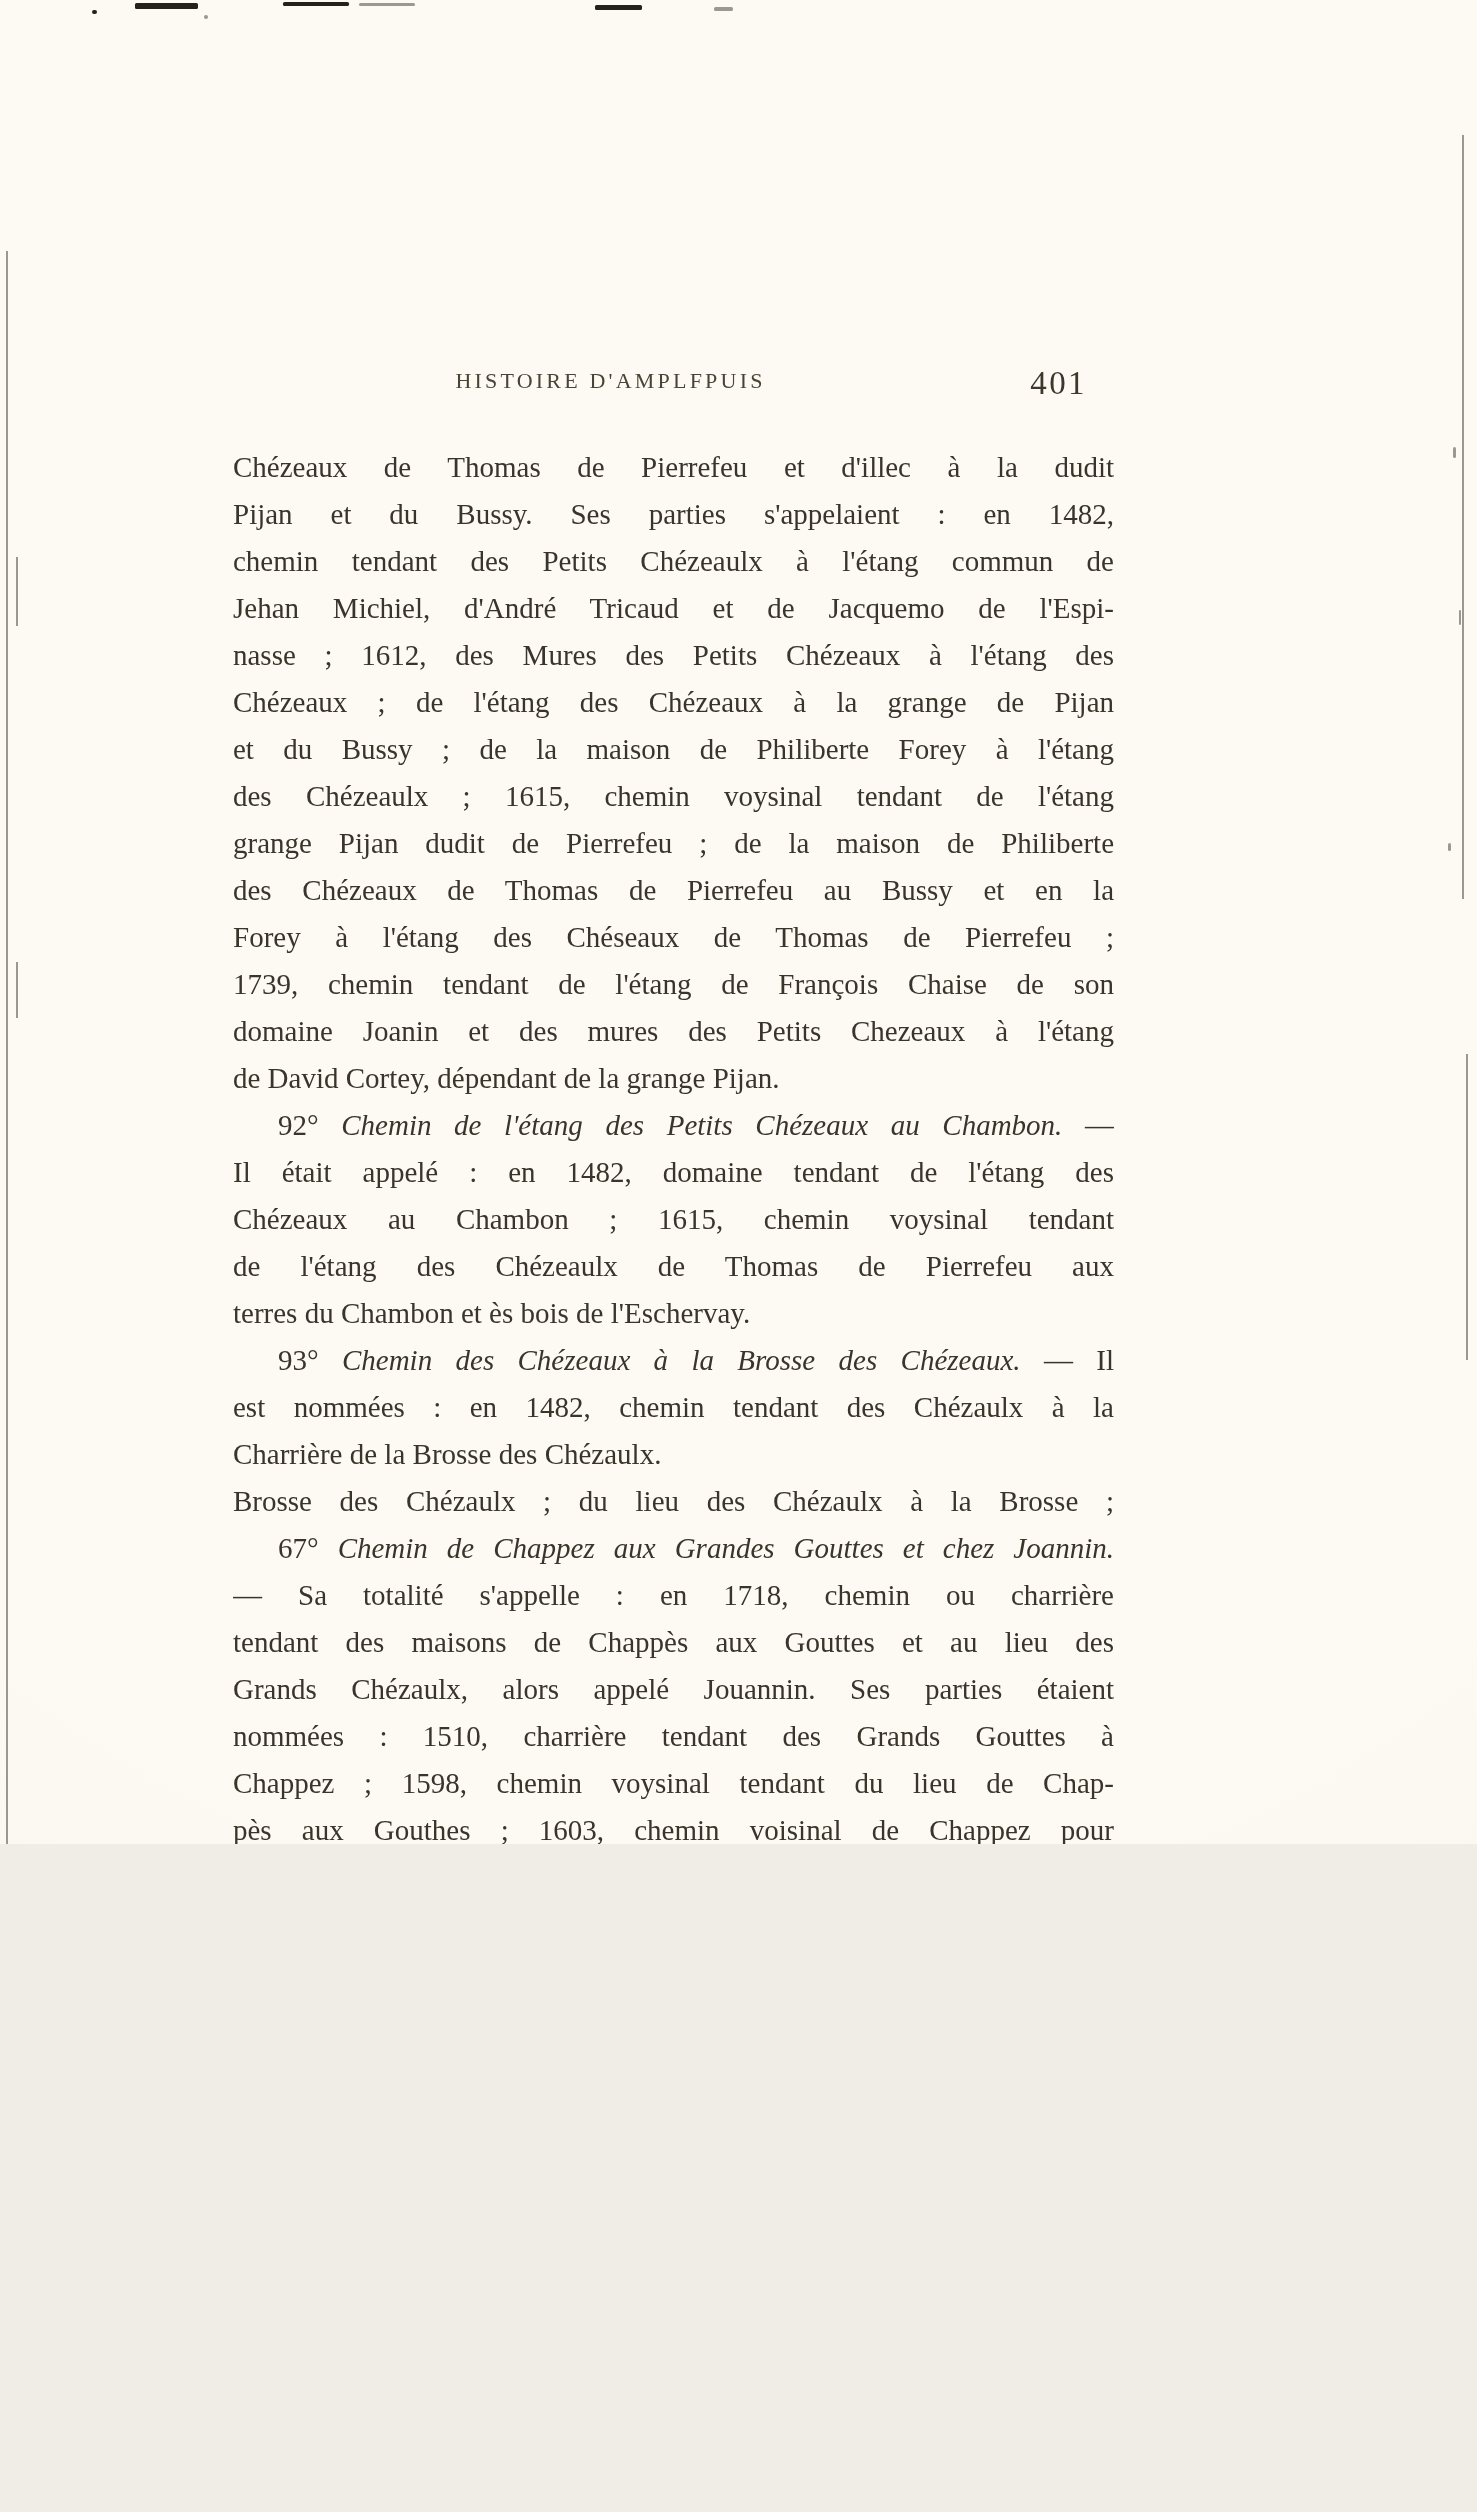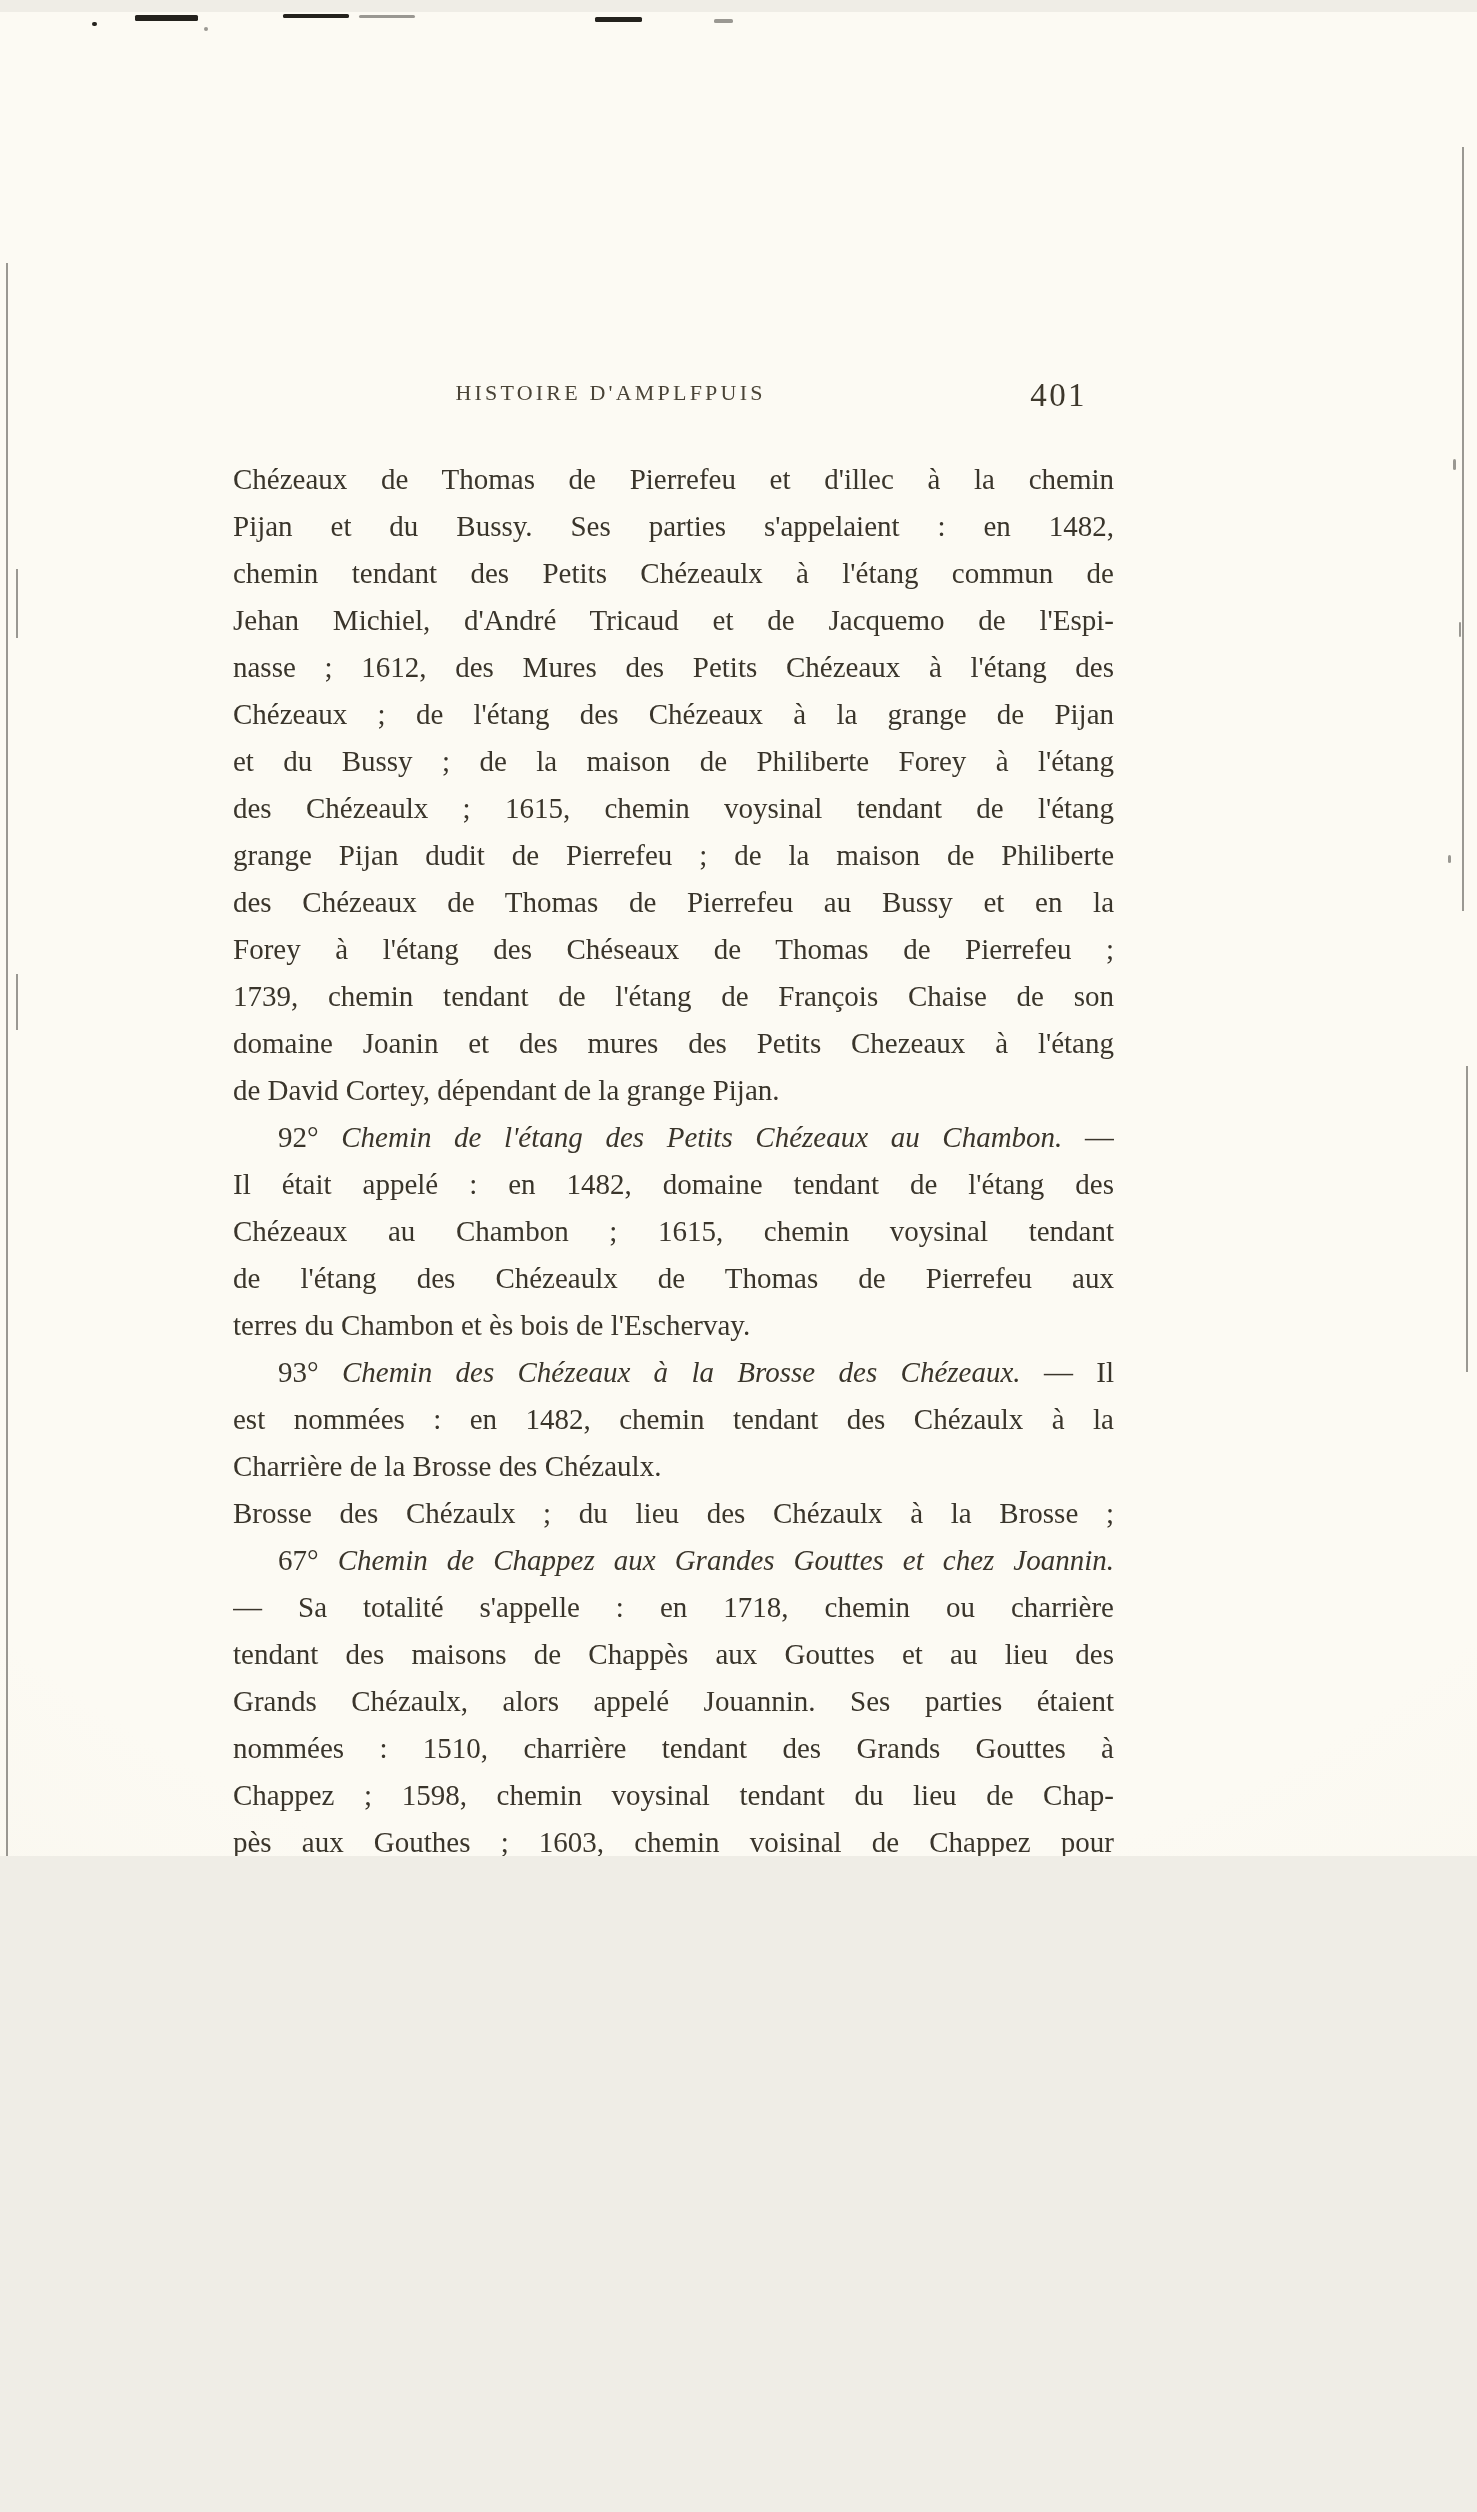--- a/index.html
+++ b/index.html
@@ -4,21 +4,21 @@
 <style>
   html, body {
     margin: 0;
     padding: 0;
     background: #efede6;
   }
   .page {
     position: relative;
     width: 1478px;
     height: 1844px;
-    margin: 12px auto;
+    margin: 0 auto;
     background:
       radial-gradient(ellipse 140% 110% at 50% 42%, var(--paper, #fcfaf3) 55%, #f4f1e6 100%);
     overflow: hidden;
     font-family: "Liberation Serif", "DejaVu Serif", serif;
     color: var(--ink, #3a352b);
   }
 
   
   .header {
     position: absolute;
@@ -82,21 +82,21 @@
 
 <div class="page">
 
   <div class="header">
     <span class="running-title">HISTOIRE D'AMPLFPUIS</span>
     <span class="page-number">401</span>
   </div>
 
   <div class="text-block" id="text-block">
       <div class="paragraph">
-        <div class="line"><span>Chézeaux de Thomas de Pierrefeu et d'illec à la chemin</span></div>
+        <div class="line"><span>Chézeaux de Thomas de Pierrefeu et d'illec à la dudit</span></div>
         <div class="line"><span>Pijan et du Bussy. Ses parties s'appelaient : en 1482,</span></div>
         <div class="line"><span>chemin tendant des Petits Chézeaulx à l'étang commun de</span></div>
         <div class="line"><span>Jehan Michiel, d'André Tricaud et de Jacquemo de l'Espi-</span></div>
         <div class="line"><span>nasse ; 1612, des Mures des Petits Chézeaux à l'étang des</span></div>
         <div class="line"><span>Chézeaux ; de l'étang des Chézeaux à la grange de Pijan</span></div>
         <div class="line"><span>et du Bussy ; de la maison de Philiberte Forey à l'étang</span></div>
         <div class="line"><span>des Chézeaulx ; 1615, chemin voysinal tendant de l'étang</span></div>
         <div class="line"><span>grange Pijan dudit de Pierrefeu ; de la maison de Philiberte</span></div>
         <div class="line"><span>des Chézeaux de Thomas de Pierrefeu au Bussy et en la</span></div>
         <div class="line"><span>Forey à l'étang des Chéseaux de Thomas de Pierrefeu ;</span></div>

